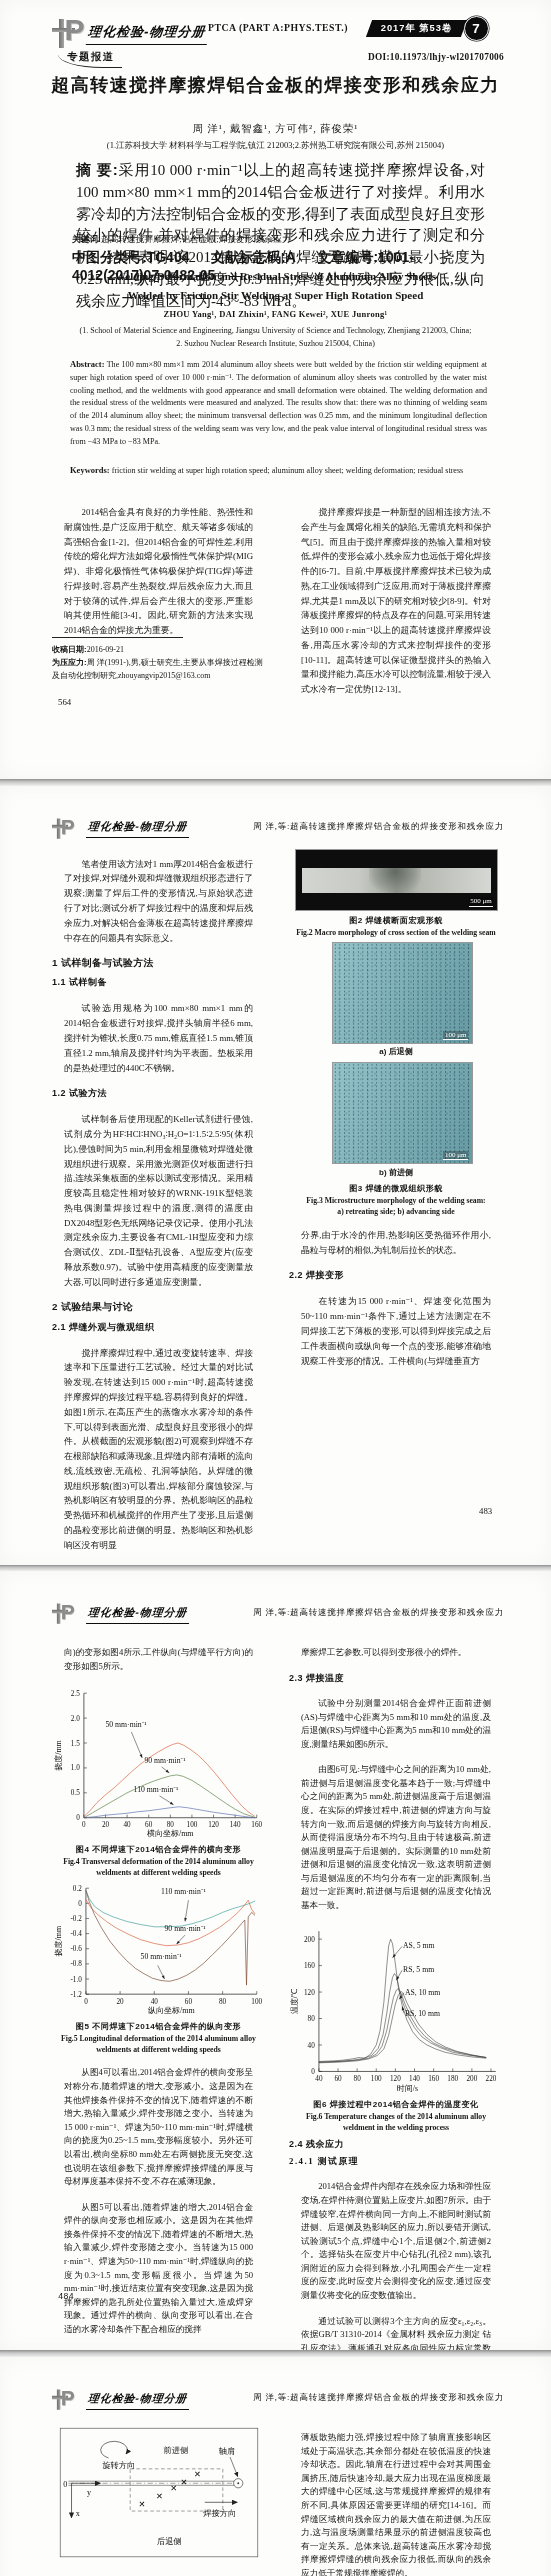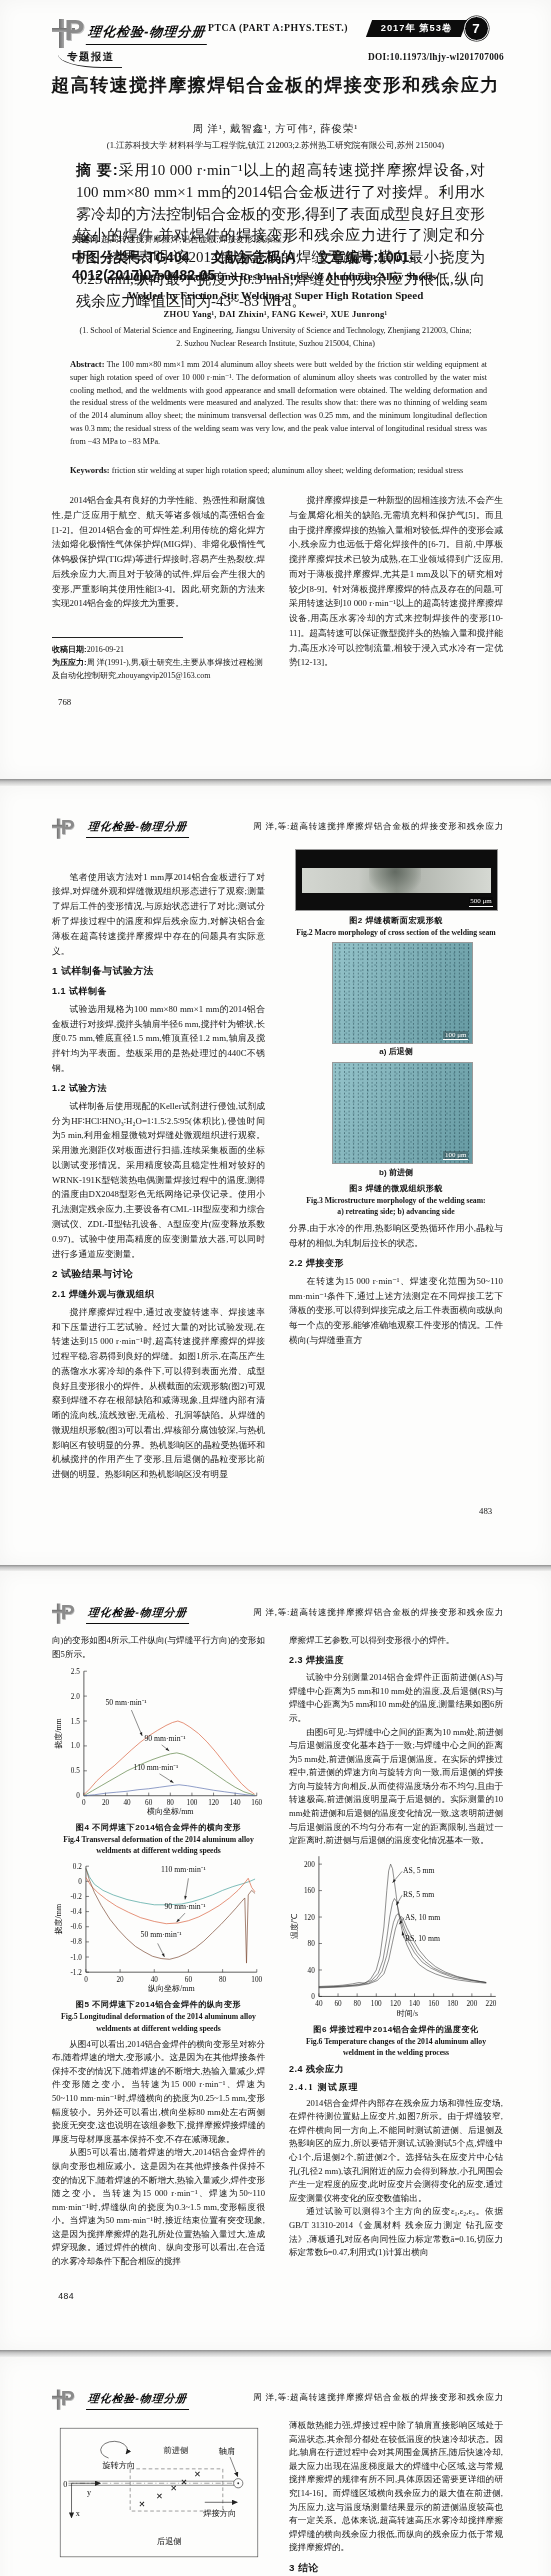--- a/index.html
+++ b/index.html
@@ -33,21 +33,21 @@
   .clcline span{margin-right:21.6px;font-weight:bold;font-family:"Liberation Sans",sans-serif;}
   .entitle{position:absolute;left:0;right:0;text-align:center;font-weight:bold;font-size:11px;}
   .enauth{position:absolute;left:0;right:0;top:309px;text-align:center;font-weight:bold;font-size:8.5px;letter-spacing:0.3px;}
   .enaff{position:absolute;left:0;right:0;text-align:center;font-size:8px;}
   .enabs{position:absolute;left:70px;right:64px;top:358px;font-size:8.1px;line-height:1.58;text-align:justify;}
   .enabs b,.enkw b{font-size:8.5px;}
   .enkw{position:absolute;left:70px;right:64px;top:464px;font-size:8.1px;line-height:1.55;text-align:justify;}
   
   .colL{position:absolute;left:52px;width:213px;}
   .colR{position:absolute;left:289px;width:214px;}
-  .bt{font-size:8.8px;line-height:1.68;text-align:justify;margin:0;}
+  .bt{font-size:8.8px;line-height:1.68;text-align:justify;margin:12px;}
   .ind{text-indent:2em;}
   .page2 .bt{line-height:1.68;}
   .page3 .bt,.page4 .bt{font-size:8.6px;line-height:1.58;}
   .h1x{font:bold 9.8px "Liberation Sans",sans-serif;margin:7.2px 0 5.2px;letter-spacing:0.5px;}
   .h2x{font:bold 9px "Liberation Sans",sans-serif;margin:6.2px 0 4.1px;letter-spacing:0.5px;}
   .hkx{font:bold 8.8px "Liberation Serif",serif;margin:5.2px 0 3.1px;letter-spacing:1.5px;}
   .pageno{position:absolute;font-size:8.8px;}
   
   .fig{margin:2.1px 0 5.2px;}
   .capcn{text-align:center;font:bold 8.1px "Liberation Sans",sans-serif;margin-top:4.1px;letter-spacing:0.5px;}
@@ -104,31 +104,31 @@
     <p class="bt ind">2014铝合金具有良好的力学性能、热强性和耐腐蚀性,是广泛应用于航空、航天等诸多领域的高强铝合金[1-2]。但2014铝合金的可焊性差,利用传统的熔化焊方法如熔化极惰性气体保护焊(MIG焊)、非熔化极惰性气体钨极保护焊(TIG焊)等进行焊接时,容易产生热裂纹,焊后残余应力大,而且对于较薄的试件,焊后会产生很大的变形,严重影响其使用性能[3-4]。因此,研究新的方法来实现2014铝合金的焊接尤为重要。</p>
   </div>
   <div class="colR" style="top:493px;">
     <p class="bt ind">搅拌摩擦焊接是一种新型的固相连接方法,不会产生与金属熔化相关的缺陷,无需填充料和保护气[5]。而且由于搅拌摩擦焊接的热输入量相对较低,焊件的变形会减小,残余应力也远低于熔化焊接件的[6-7]。目前,中厚板搅拌摩擦焊技术已较为成熟,在工业领域得到广泛应用,而对于薄板搅拌摩擦焊,尤其是1 mm及以下的研究相对较少[8-9]。针对薄板搅拌摩擦焊的特点及存在的问题,可采用转速达到10 000 r·min⁻¹以上的超高转速搅拌摩擦焊设备,用高压水雾冷却的方式来控制焊接件的变形[10-11]。超高转速可以保证微型搅拌头的热输入量和搅拌能力,高压水冷可以控制流量,相较于浸入式水冷有一定优势[12-13]。</p>
   </div>
   <div class="fnblk">
     <div class="rule"></div>
     <div><b>收稿日期:</b><span>2016-09-21</span></div>
     <div><b>为压应力:</b><span>周 洋(1991-),男,硕士研究生,主要从事焊接过程检测及自动化控制研究,zhouyangvip2015@163.com</span></div>
   </div>
-  <div class="pageno" style="left:58px;top:697px;">768</div>
+  <div class="pageno" style="left:58px;top:697px;">564</div>
 </div>
 <div class="pgdiv"></div>
 
 <div class="page page2">
   <div class="runhead">
     <span class="plogo" style="transform:scale(.7);transform-origin:left center;"><span class="cv"></span><span class="ch"></span><span class="pl">P</span></span>
     <span class="mast">理化检验-物理分册</span>
     <span class="runtitle">周 洋,等:超高转速搅拌摩擦焊铝合金板的焊接变形和残余应力</span>
   </div>
-  <div class="colL" style="top:84px;">
+  <div class="colL" style="top:59px;">
     <p class="bt ind">笔者使用该方法对1 mm厚2014铝合金板进行了对接焊,对焊缝外观和焊缝微观组织形态进行了观察;测量了焊后工件的变形情况,与原始状态进行了对比;测试分析了焊接过程中的温度和焊后残余应力,对解决铝合金薄板在超高转速搅拌摩擦焊中存在的问题具有实际意义。</p>
     <div class="h1x">1  试样制备与试验方法</div>
     <div class="h2x">1.1  试样制备</div>
     <p class="bt ind">试验选用规格为100 mm×80 mm×1 mm的2014铝合金板进行对接焊,搅拌头轴肩半径6 mm,搅拌针为锥状,长度0.75 mm,锥底直径1.5 mm,锥顶直径1.2 mm,轴肩及搅拌针均为平表面。垫板采用的是热处理过的440C不锈钢。</p>
     <div class="h2x">1.2  试验方法</div>
     <p class="bt ind">试样制备后使用现配的Keller试剂进行侵蚀,试剂成分为HF∶HCl∶HNO₃∶H₂O=1∶1.5∶2.5∶95(体积比),侵蚀时间为5 min,利用金相显微镜对焊缝处微观组织进行观察。采用激光测距仪对板面进行扫描,连续采集板面的坐标以测试变形情况。采用精度较高且稳定性相对较好的WRNK-191K型铠装热电偶测量焊接过程中的温度,测得的温度由DX2048型彩色无纸网络记录仪记录。使用小孔法测定残余应力,主要设备有CML-1H型应变和力综合测试仪、ZDL-Ⅱ型钻孔设备、A型应变片(应变释放系数0.97)。试验中使用高精度的应变测量放大器,可以同时进行多通道应变测量。</p>
     <div class="h1x">2  试验结果与讨论</div>
     <div class="h2x">2.1  焊缝外观与微观组织</div>
     <p class="bt ind">搅拌摩擦焊过程中,通过改变旋转速率、焊接速率和下压量进行工艺试验。经过大量的对比试验发现,在转速达到15 000 r·min⁻¹时,超高转速搅拌摩擦焊的焊接过程平稳,容易得到良好的焊缝。如图1所示,在高压产生的蒸馏水水雾冷却的条件下,可以得到表面光滑、成型良好且变形很小的焊件。从横截面的宏观形貌(图2)可观察到焊缝不存在根部缺陷和减薄现象,且焊缝内部有清晰的流向线,流线致密,无疏松、孔洞等缺陷。从焊缝的微观组织形貌(图3)可以看出,焊核部分腐蚀较深,与热机影响区有较明显的分界。热机影响区的晶粒受热循环和机械搅拌的作用产生了变形,且后退侧的晶粒变形比前进侧的明显。热影响区和热机影响区没有明显</p>
   </div>

